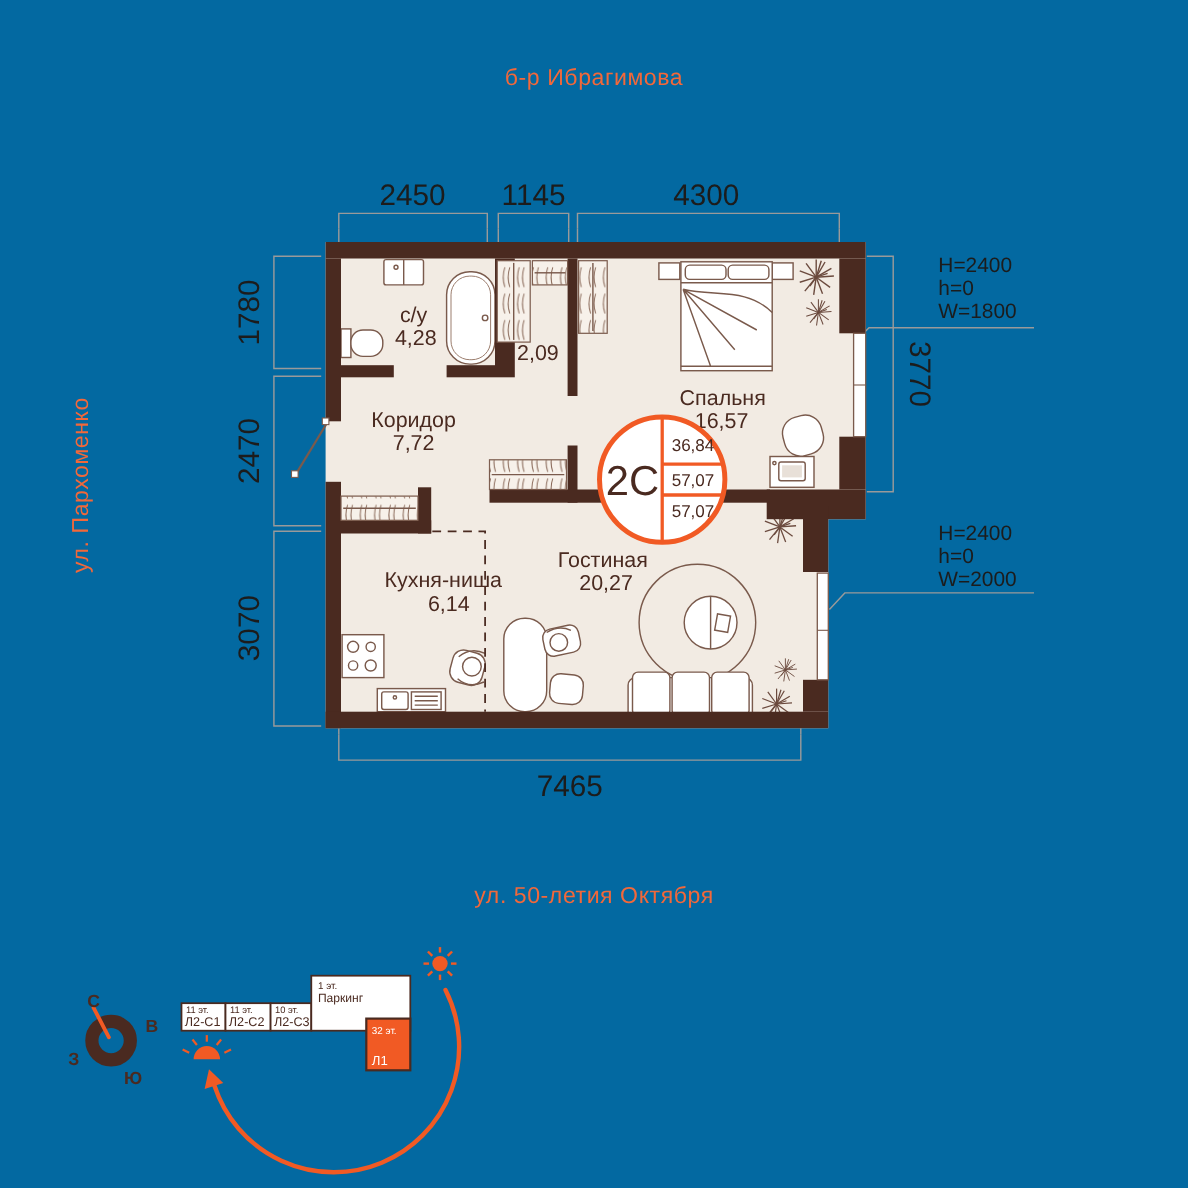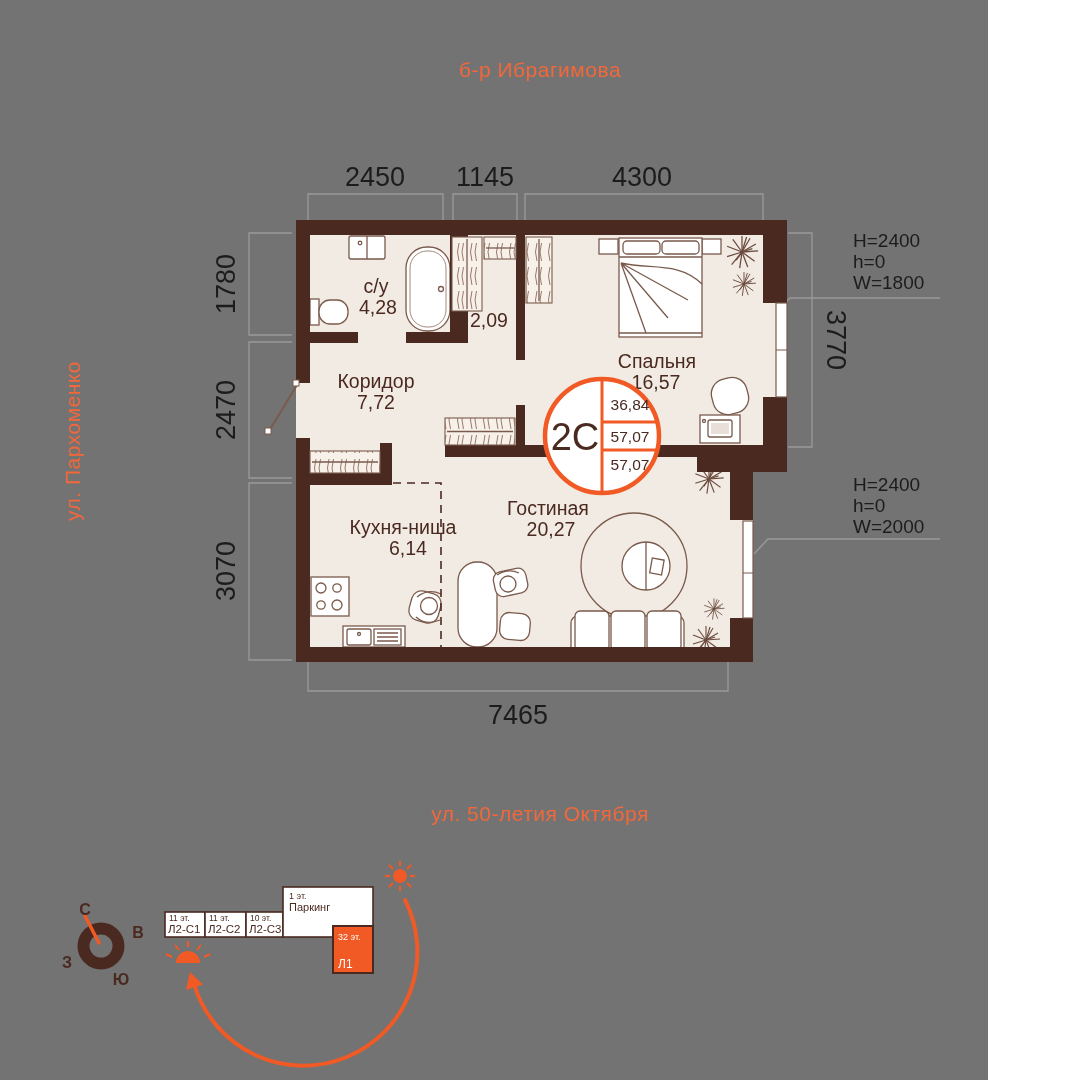--- a/index.html
+++ b/index.html
@@ -1,16 +1,16 @@
 <!DOCTYPE html>
 <html><head>
 <meta charset="utf-8">
 <style>
   html,body{margin:0;padding:0;background:#ffffff;}
-  .canvas{position:relative;width:988px;height:1080px;background:#737373;overflow:hidden;}
+  .canvas{position:relative;width:1080px;height:1080px;background:#0369a1;overflow:hidden;}
   svg{display:block;}
   text{font-family:"Liberation Sans", sans-serif;}
   .street{fill:#f2683a;font-size:21px;font-weight:500;letter-spacing:.5px;}
   .dim{fill:#1c1c1c;font-size:27px;font-weight:500;}
   .annot{fill:#1c1c1c;font-size:19px;font-weight:500;}
   .room{fill:#4a2a20;font-size:19.5px;font-weight:500;}
   .badge-type{fill:#4a2a20;font-size:38px;font-weight:500;}
   .badge-val{fill:#4a2a20;font-size:15.5px;font-weight:500;}
   .compass-letter{fill:#4a2a20;font-size:16px;font-weight:bold;}
   .bld-floors{fill:#4a2a20;font-size:8.5px;font-weight:500;}

